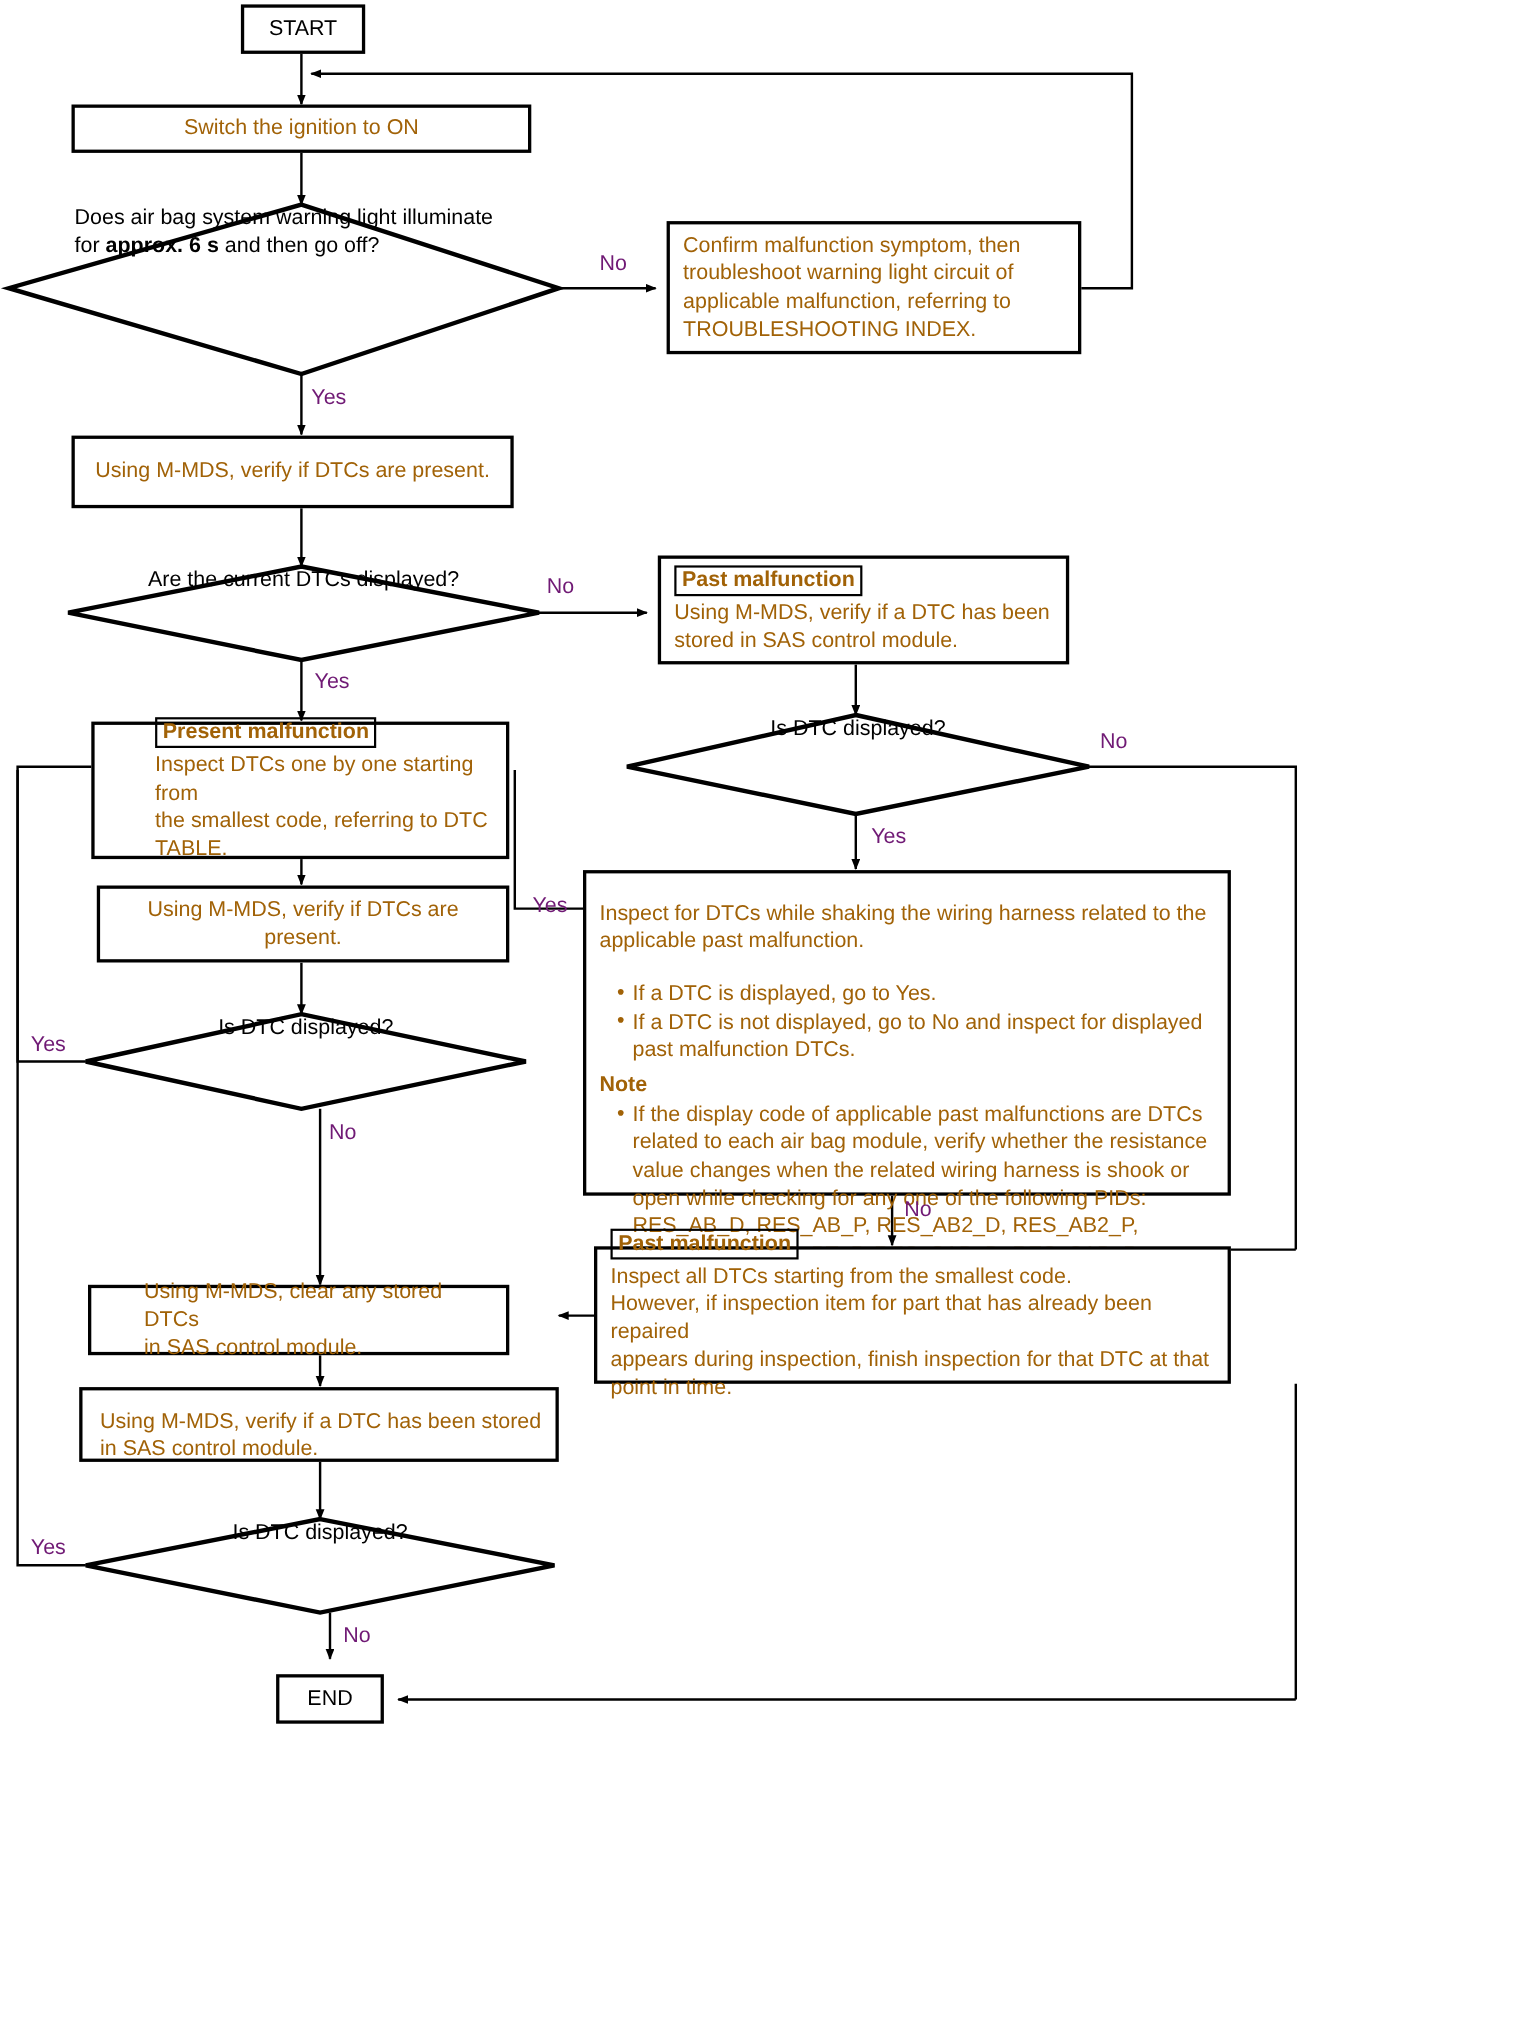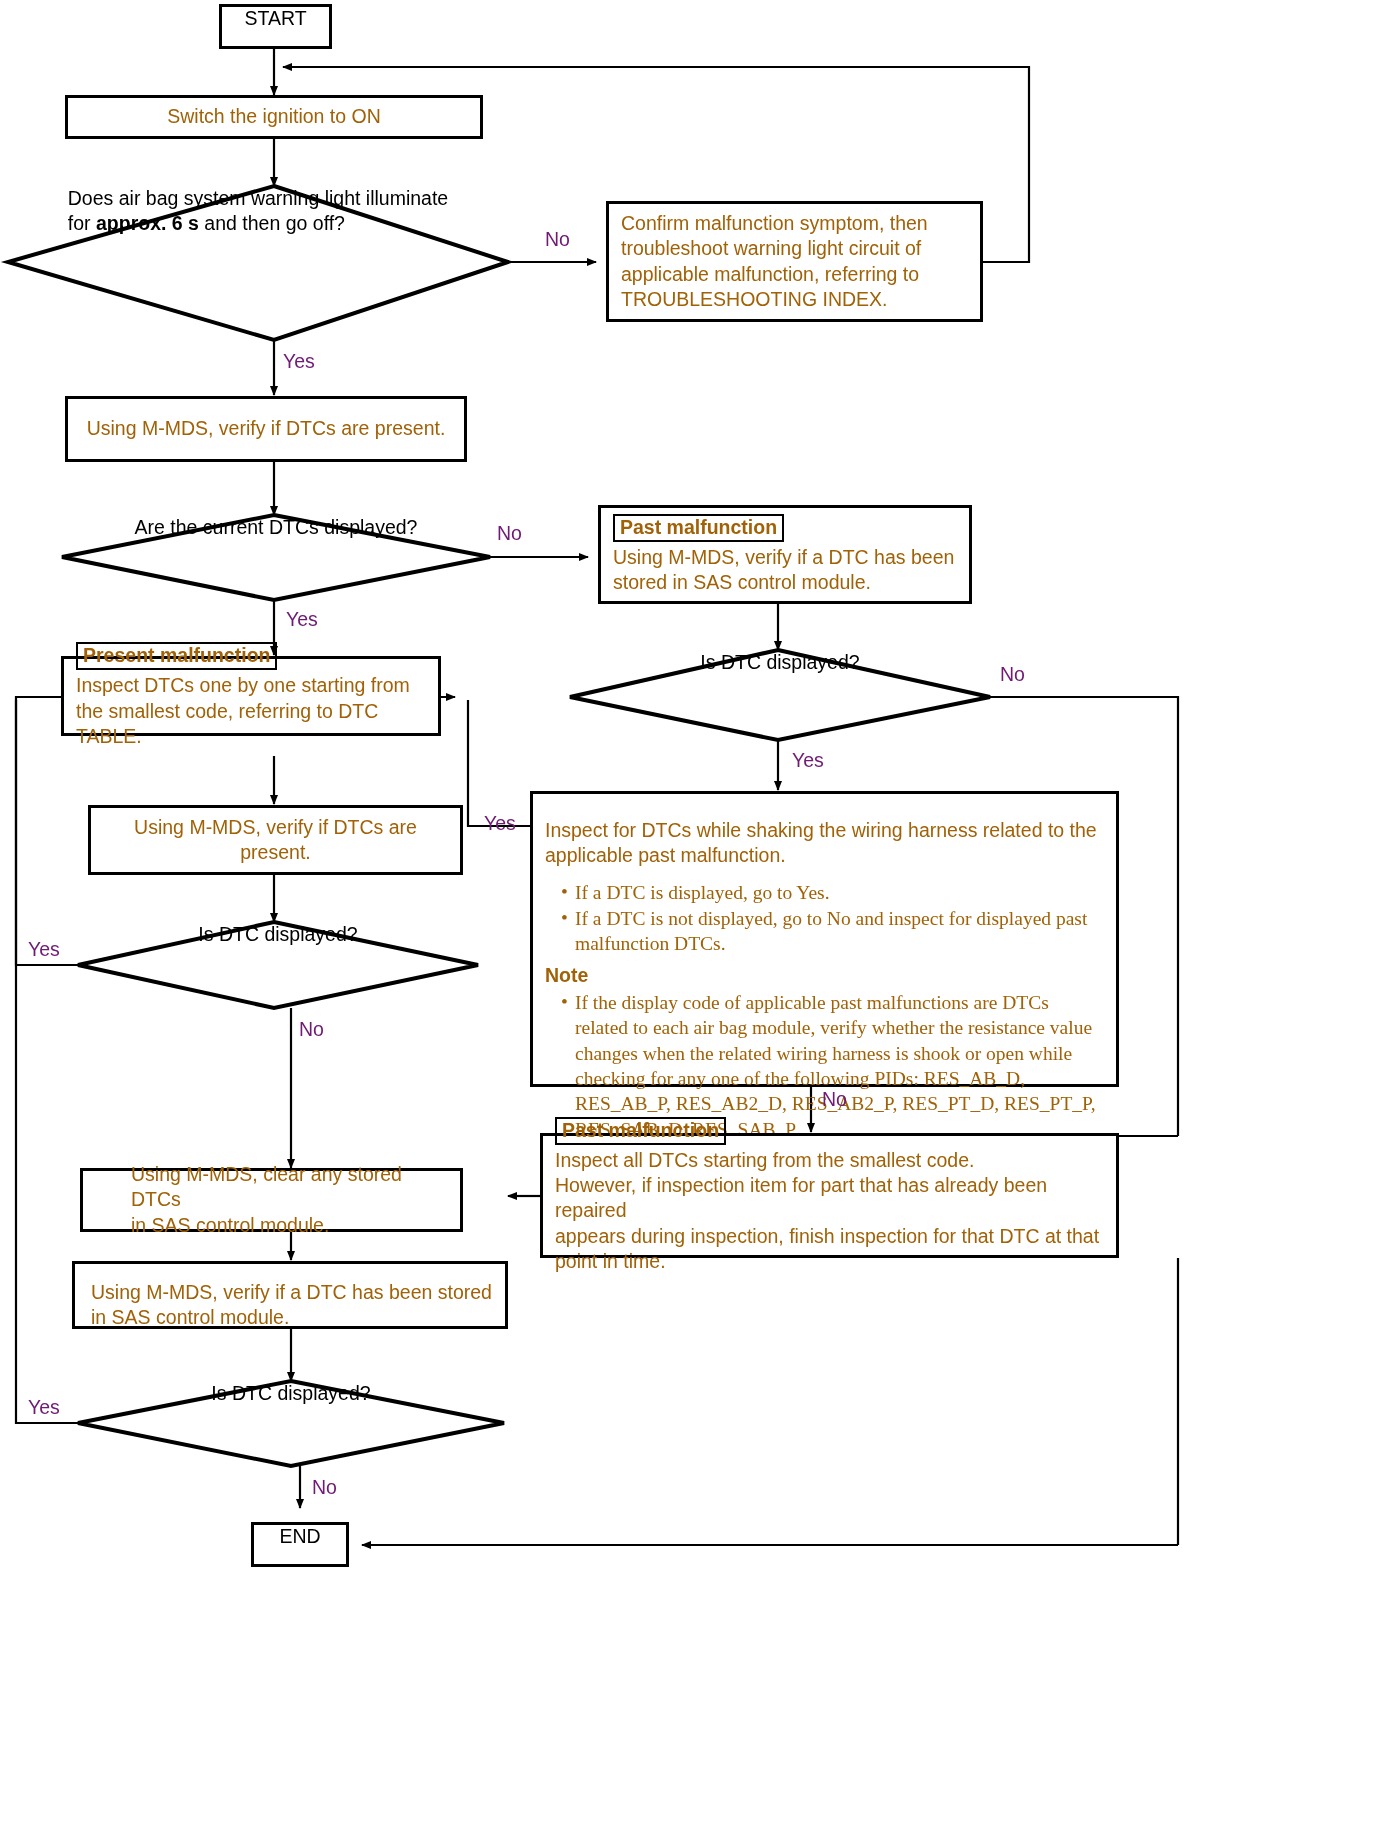--- a/index.html
+++ b/index.html
@@ -36,20 +36,21 @@
     padding: 0 12px;
     width: 100%;
     font-size: 19.5px;
     line-height: 1.30;
     color: #a16207;
   }
   .box-center .box-inner { text-align: center; }
   .terminal {
     border: 3px solid #000000;
     display: flex;
+    align-items: center;
     justify-content: center;
     font-size: 19.5px;
   }
   .tag {
     display: inline-block;
     border: 2.5px solid #000;
     font-weight: bold;
     font-size: 19.5px;
     padding: 0px 5px 1px 5px;
     line-height: 1.18;
@@ -71,24 +72,23 @@
     box-sizing: border-box;
     padding: 0 40px;
   }
   .edge-label {
     position: absolute;
     font-size: 19.5px;
     color: #701a75;
     white-space: nowrap;
   }
   ul.bul {
-    margin: 11px 0 0 0;
+    margin: 22px 0 0 0;
     padding: 0 0 0 16px;
     list-style: none;
-    font-family: Liberation Serif, serif;
   }
   ul.bul li {
     position: relative;
     padding-left: 14px;
     margin-bottom: 1px;
   }
   ul.bul li:before {
     content: "\2022";
     position: absolute;
     left: 0;
@@ -211,21 +211,21 @@
       <div class="tag">Past malfunction</div>
       <div>Using M-MDS, verify if a DTC has been</div>
       <div>stored in SAS control module.</div>
     </div>
   </div>
 
   <div class="diamond-wrap" style="left:570px; top:650px; width:420px; height:90px;">
     <div class="diamond-label">Is DTC displayed?</div>
   </div>
 
-  <div class="node box" style="left:61px; top:656px; width:380px; height:80px;">
+  <div class="node box" style="left:83px; top:656px; width:380px; height:125px;padding-left:43px;">
     <div class="box-inner">
       <div class="tag">Present malfunction</div>
       <div>Inspect DTCs one by one starting from</div>
       <div>the smallest code, referring to DTC TABLE.</div>
     </div>
   </div>
 
   <div class="node box box-center" style="left:88px; top:805px; width:375px; height:70px;">
     <div class="box-inner">Using M-MDS, verify if DTCs are present.</div>
   </div>

